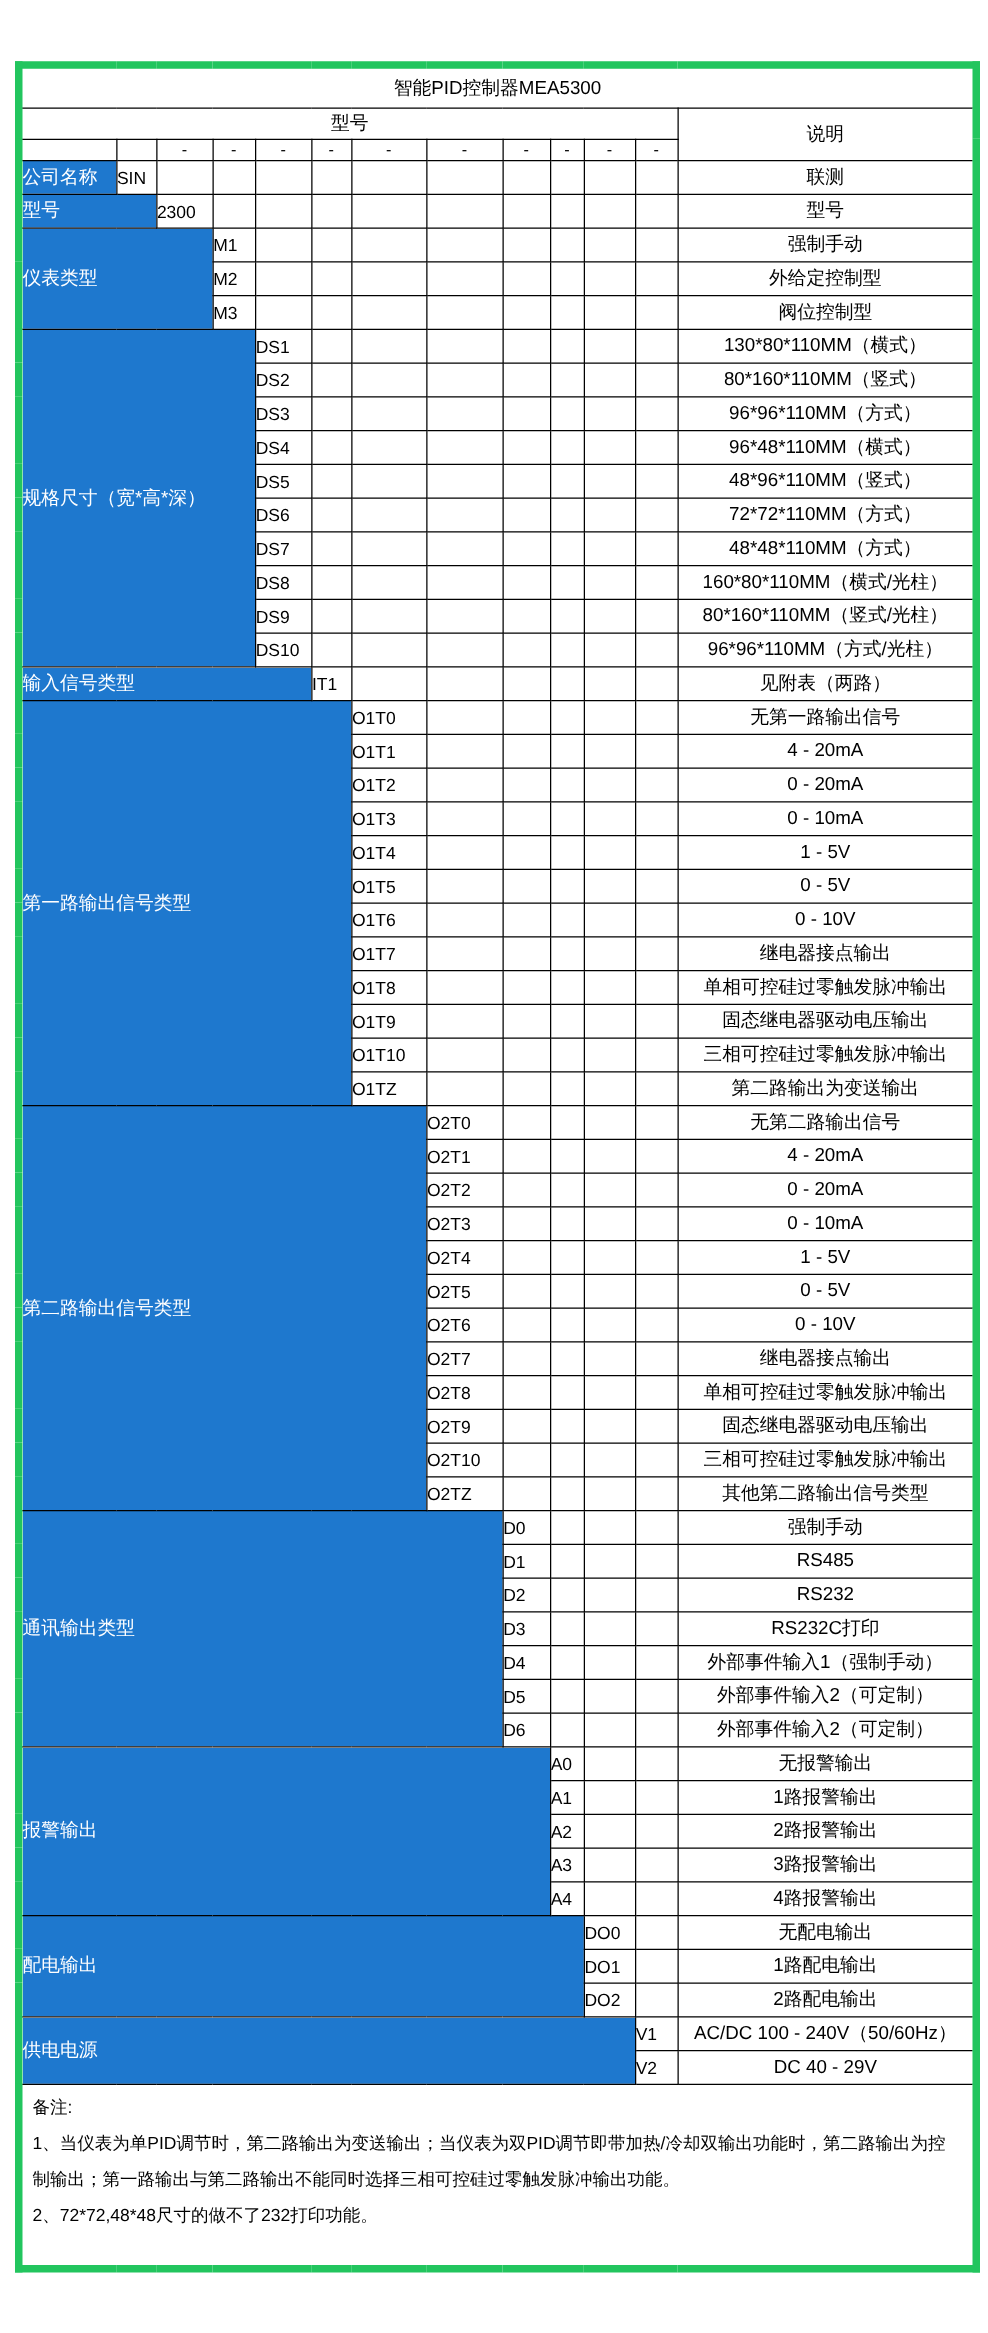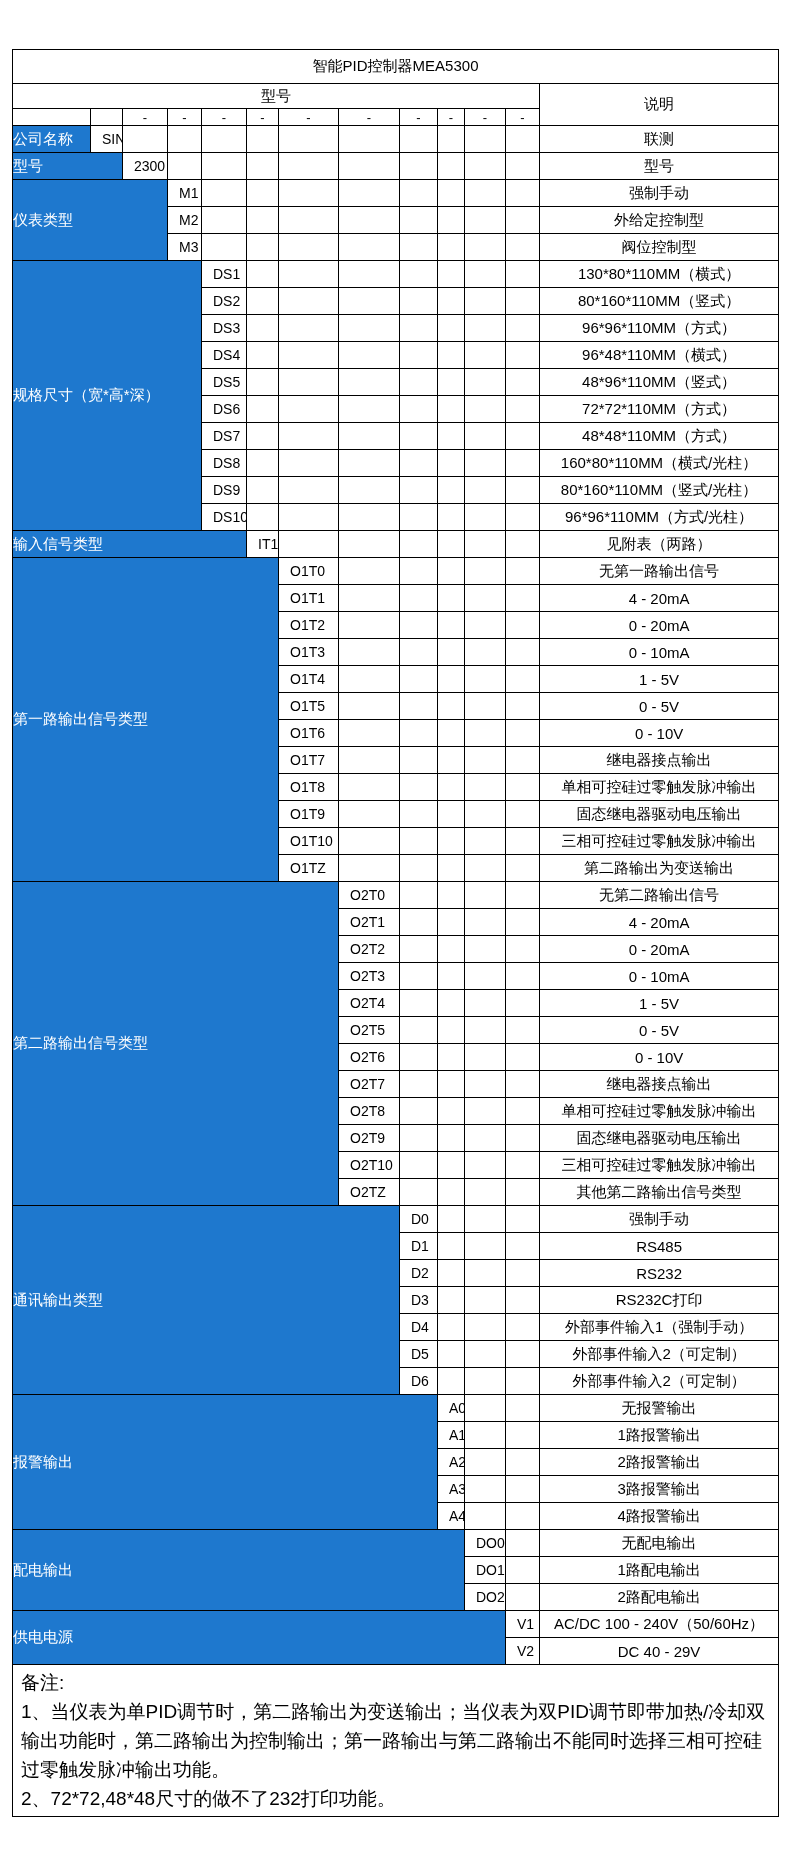--- a/index.html
+++ b/index.html
@@ -14,21 +14,21 @@
     position: relative;
   }
   .page {
     box-sizing: border-box;
     padding: 49px 12px 0 12px;
   }
   table#spec-table {
     border-collapse: collapse;
     table-layout: fixed;
     width: 766px;
-    border: 1px solid #22c55e;
+    border: 6px solid #22c55e;
   }
   #spec-table td {
     border: 1px solid #000;
     font-size: 15px;
     color: #000;
     overflow: hidden;
     white-space: nowrap;
     padding: 0;
   }
   #spec-table tr { height: 27px; }
@@ -38,30 +38,30 @@
   #spec-table tr.r-notes{ height: 148px; }
 
   #spec-table td.title { text-align: center; font-size: 15px; }
   #spec-table td.mh    { text-align: center; }
   #spec-table td.dash  { text-align: center; font-size: 13px; }
   #spec-table td.blue  {
     background: var(--accent, #1e78ce);
     color: #ffffff;
     text-align: left;
   }
-  #spec-table td.code  { text-align: left; padding-left: 11px; font-size: 14px; }
+  #spec-table td.code  { text-align: left; padding-left: 0; font-size: 14px; }
   #spec-table td.desc  { text-align: center; margin-top: 48px; }
   #spec-table td.empty { background: #ffffff; }
   #spec-table td.notes {
     vertical-align: top;
     text-align: left;
     padding: 3px 8px;
     line-height: 29px;
     white-space: normal;
-    font-size: 19px;
+    font-size: 14px;
   }
 </style>
 </head>
 <body style="--accent: #1e78ce;">
 
 <div class="page">
   <table id="spec-table">
     <colgroup id="cols">
         <col style="width: 78px;">
         <col style="width: 32px;">

